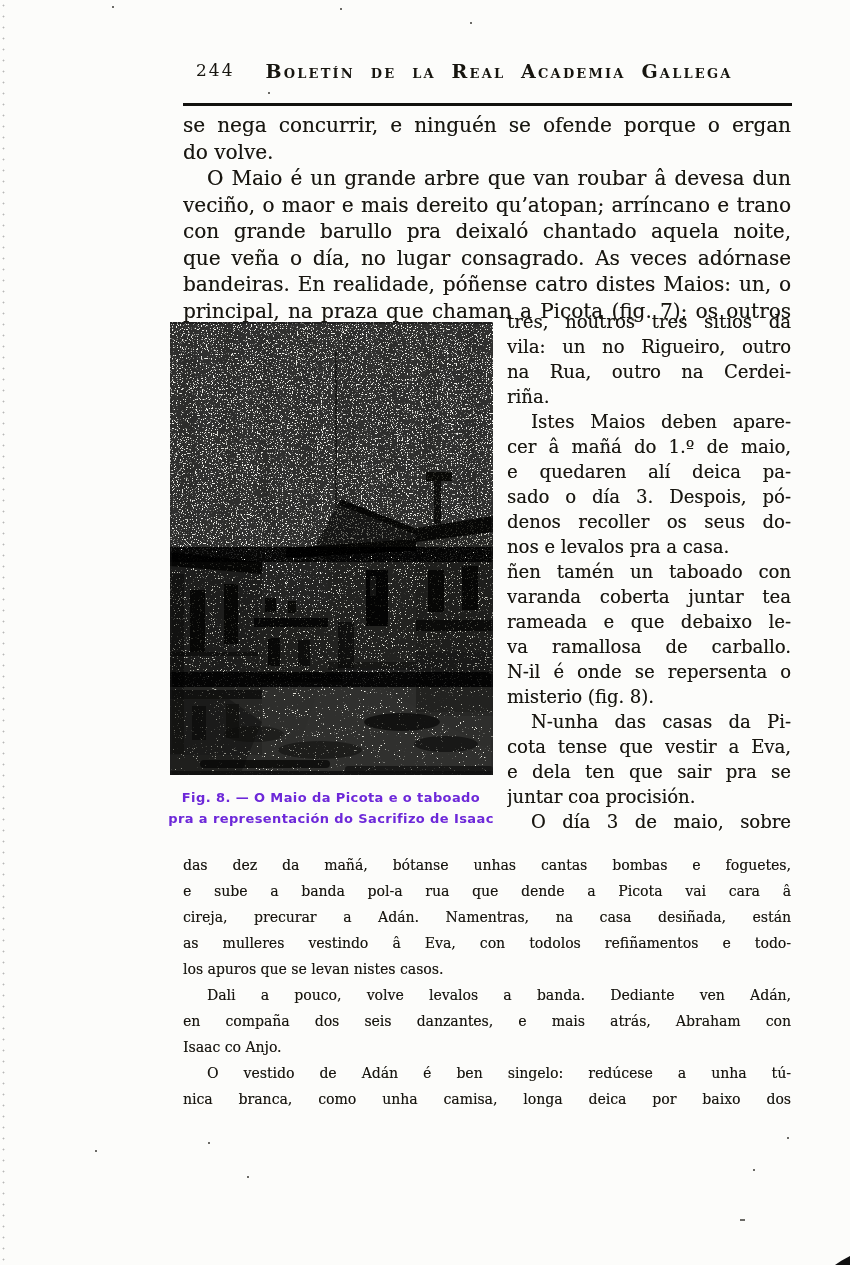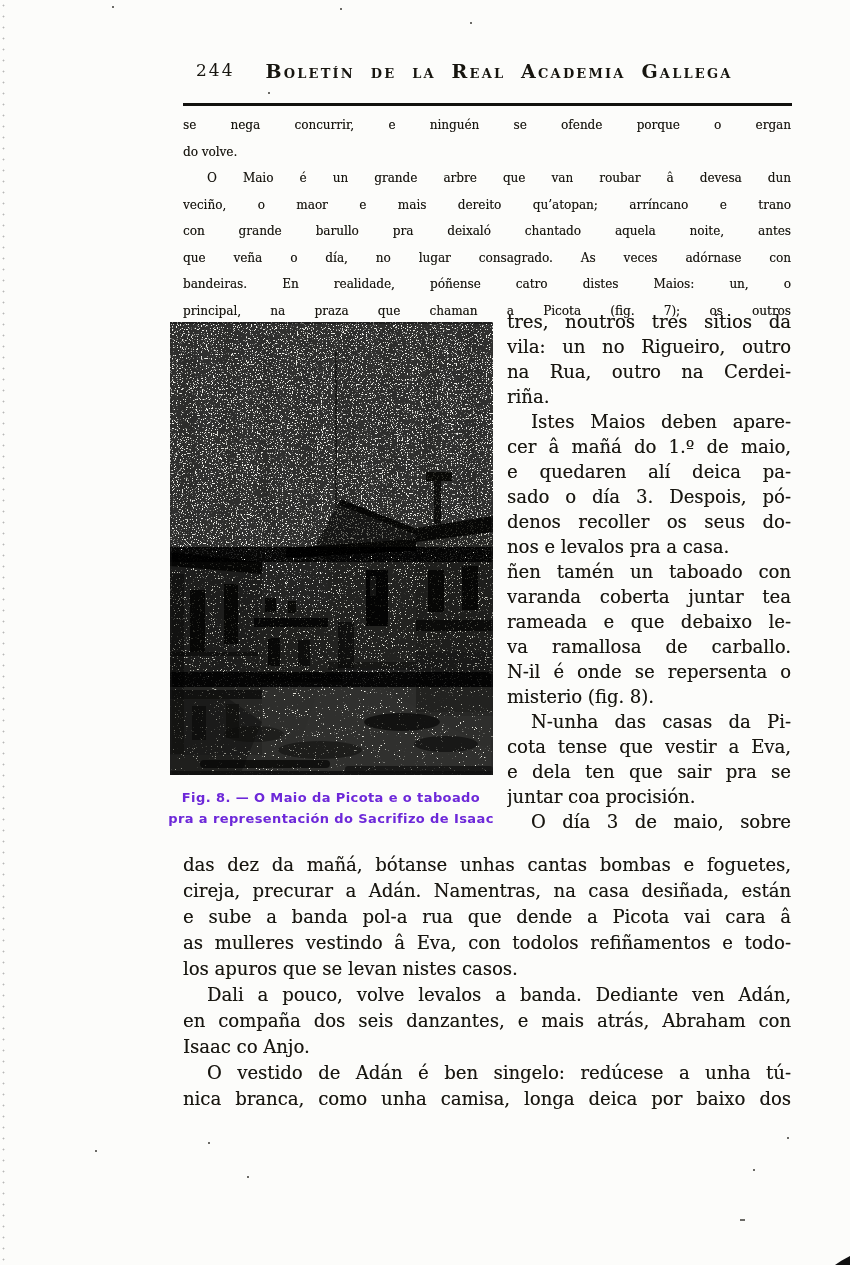--- a/index.html
+++ b/index.html
@@ -30,25 +30,25 @@
     position:absolute; left:195px; top:60px; width:608px;
     text-align:center; font-variant:small-caps; font-weight:700;
     font-size:19px; letter-spacing:2.2px; word-spacing:7px;
   }
   .head-rule { position:absolute; left:183px; top:103px; width:609px; height:2.5px; background:#12110e; }
   
   .block { position:absolute; text-align:justify; text-shadow:.2px .2px 0 rgba(25,22,15,.5); }
   .block .line { text-align:justify; text-align-last:justify; overflow:hidden; }
   .block .line.last { text-align-last:left; }
   .block .line.indent { text-indent:24px; }
-  .block-top    { left:183px; top:112px; width:608px; font-size:12px; }
+  .block-top    { left:183px; top:112px; width:608px; font-size:20px; }
   .block-top    .line { height:26.5px; line-height:26.5px; }
   .block-column { left:507px; top:309px; width:284px; font-size:18px; }
   .block-column .line { height:25px; line-height:25px; }
-  .block-bottom { left:183px; top:852px; width:608px; font-size:18px; }
+  .block-bottom { left:183px; top:852px; width:608px; font-size:14px; }
   .block-bottom .line { height:26px; line-height:26px; }
   
   .figure { position:absolute; left:170px; top:322px; width:323px; height:453px; }
   .figure svg { display:block; }
   .fig-caption {
     position:absolute; left:158px; top:787px; width:346px; text-align:center;
     font-family:"DejaVu Sans", sans-serif; font-weight:bold;
     font-size:13px; line-height:21px; letter-spacing:.4px; color:#6d28d9;
   }
 </style>
@@ -204,22 +204,22 @@
       <div class="line last">misterio (fig. 8).</div>
       <div class="line indent">N-unha das casas da Pi-</div>
       <div class="line">cota tense que vestir a Eva,</div>
       <div class="line">e dela ten que sair pra se</div>
       <div class="line last">juntar coa procisión.</div>
       <div class="line indent">O día 3 de maio, sobre</div>
     </div>
 
   <div class="block block-bottom">
       <div class="line">das dez da mañá, bótanse unhas cantas bombas e foguetes,</div>
+      <div class="line">e sube a banda pol-a rua que dende a Picota vai cara â</div>
       <div class="line">cireja, precurar a Adán. Namentras, na casa desiñada, están</div>
-      <div class="line">e sube a banda pol-a rua que dende a Picota vai cara â</div>
       <div class="line">as mulleres vestindo â Eva, con todolos refiñamentos e todo-</div>
       <div class="line last">los apuros que se levan nistes casos.</div>
       <div class="line indent">Dali a pouco, volve levalos a banda. Dediante ven Adán,</div>
       <div class="line">en compaña dos seis danzantes, e mais atrás, Abraham con</div>
       <div class="line last">Isaac co Anjo.</div>
       <div class="line indent">O vestido de Adán é ben singelo: redúcese a unha tú-</div>
       <div class="line">nica branca, como unha camisa, longa deica por baixo dos</div>
     </div>
 
   <div class="speck" style="left:112px; top:6px"></div>

